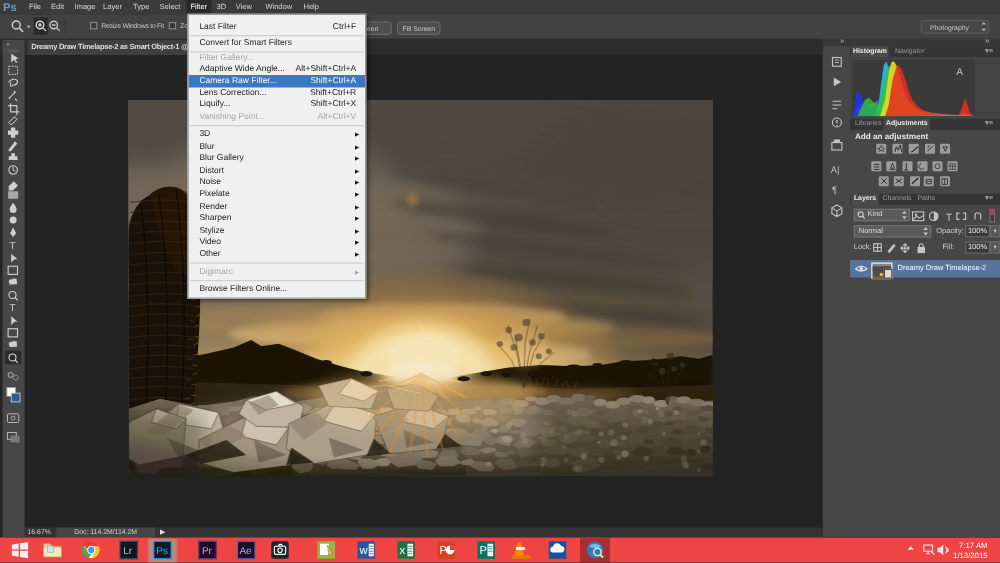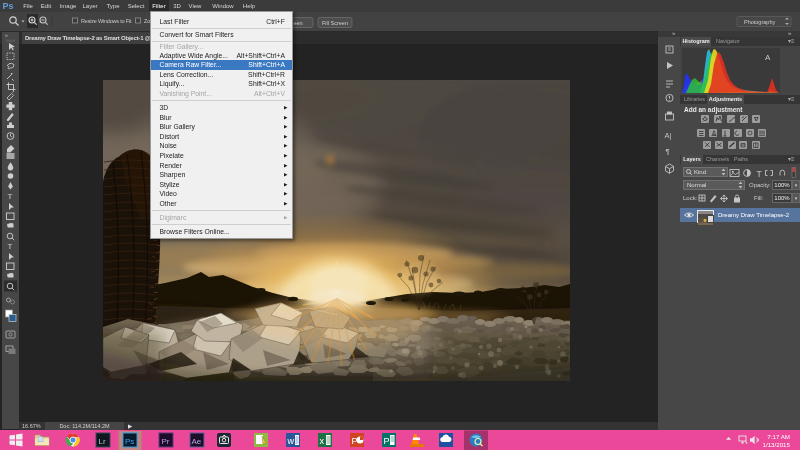--- a/index.html
+++ b/index.html
@@ -17,21 +17,21 @@
   #doctab{position:absolute;left:22px;top:0;width:137px;height:12px;background:#3f3f3f;color:#dfdfdf;font-size:6px;font-weight:bold;letter-spacing:-0.22px;line-height:12px;white-space:nowrap;overflow:hidden;padding-left:3px;}
   
   #tools{left:2px;top:32px;width:17px;height:397px;background:#474747;}
   
   #paste{left:19px;top:44px;width:639px;height:378px;background:#232323;}
   
   #status{left:19px;top:422px;width:639px;height:8px;background:#333333;color:#cfcfcf;font-size:5.5px;line-height:8px;}
   
   #rightcol{left:658px;top:31px;width:142px;height:399px;background:#474747;}
   
-  #taskbar{left:0;top:430px;width:800px;height:20px;background:#ec4899;}
+  #taskbar{left:0;top:430px;width:800px;height:20px;background:#ef4444;}
   .mrow{position:absolute;left:0;width:141px;height:9.4px;line-height:9.4px;}
   .ml{position:absolute;left:8.5px;top:0;}
   .mr{position:absolute;right:7px;top:0;}
   .ma{position:absolute;right:4.5px;top:0;font-size:4.5px;}
   .msep{position:absolute;left:1px;width:139px;height:1px;background:#cfcfcf;}
 </style>
 </head>
 <body>
 <div id="app">
 

